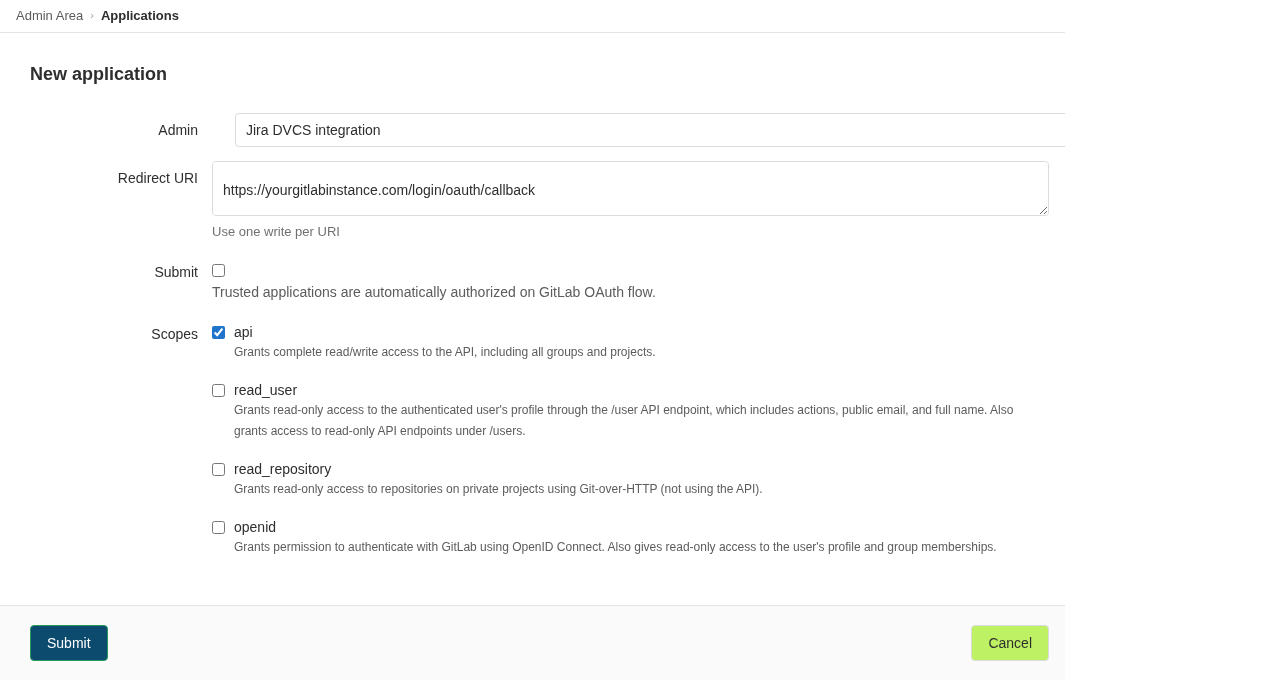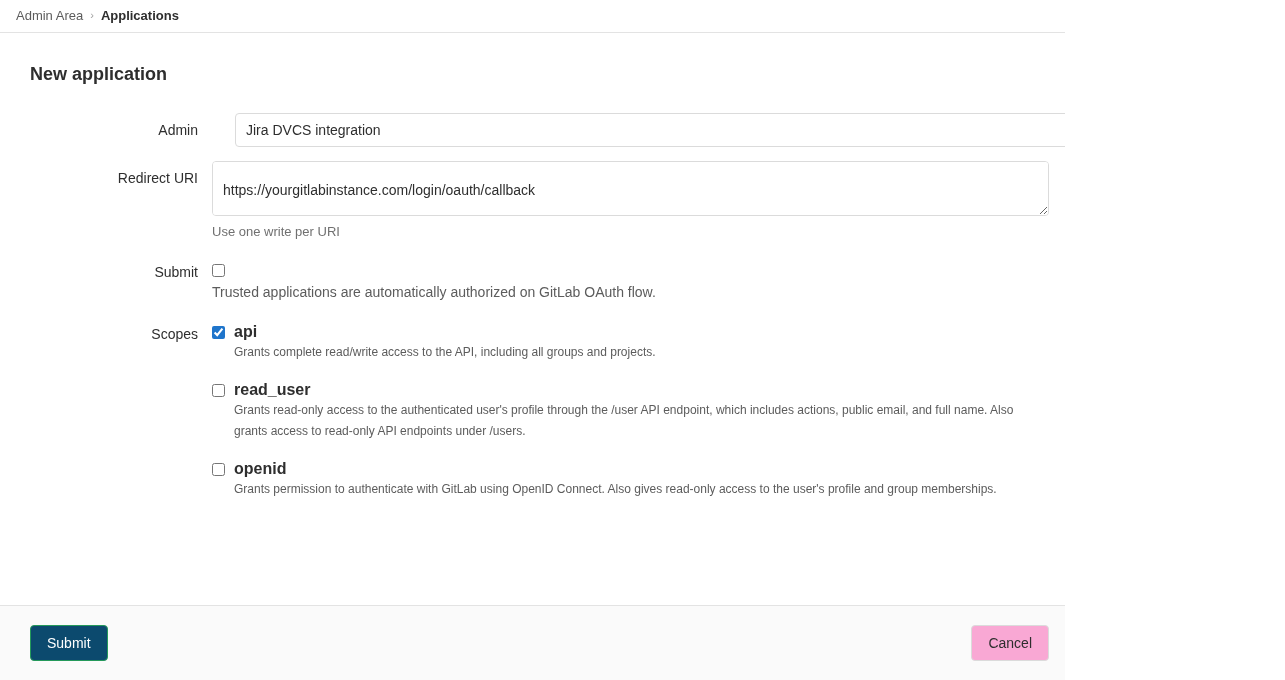--- a/index.html
+++ b/index.html
@@ -121,22 +121,22 @@
     padding-top: 6px;
   }
   input[type="checkbox"] {
     width: 13px;
     height: 13px;
     margin: 3px 0 0 0;
     flex: 0 0 13px;
     accent-color: #1f75cb;
   }
   .cb-label {
-    font-size: 16px;
-    font-weight: bold;
+    font-size: 14px;
+    font-weight: normal;
     color: #2e2e2e;
     line-height: 18px;
   }
   .cb-desc {
     font-size: 12px;
     color: #5c5c5c;
     line-height: 21px;
     margin: 1px 0 0 22px;
     max-width: 1040px;
   }
@@ -170,21 +170,21 @@
     padding: 8px 16px;
     cursor: pointer;
     line-height: 18px;
   }
   .btn-submit {
     background: #0c4a6e;
     border: 1px solid #24995a;
     color: #ffffff;
   }
   .btn-cancel {
-    background: #f9a8d4;
+    background: #bef264;
     border: 1px solid #dbdbdb;
     color: #2e2e2e;
   }
 </style>
 </head>
 <body>
 
 <div class="page">
 
   <div class="breadcrumb">
@@ -236,20 +236,27 @@
 
         <div class="scope-block">
           <div class="cb-line">
             <input type="checkbox" style="">
             <span class="cb-label">read_user</span>
           </div>
           <div class="cb-desc">Grants read-only access to the authenticated user's profile through the /user API endpoint, which includes actions, public email, and full name. Also grants access to read-only API endpoints under /users.</div>
         </div>
 
 
+        <div class="scope-block">
+          <div class="cb-line">
+            <input type="checkbox" style="">
+            <span class="cb-label">read_repository</span>
+          </div>
+          <div class="cb-desc">Grants read-only access to repositories on private projects using Git-over-HTTP (not using the API).</div>
+        </div>
 
         <div class="scope-block">
           <div class="cb-line">
             <input type="checkbox" style="">
             <span class="cb-label">openid</span>
           </div>
           <div class="cb-desc">Grants permission to authenticate with GitLab using OpenID Connect. Also gives read-only access to the user's profile and group memberships.</div>
         </div>
 
       </div>

